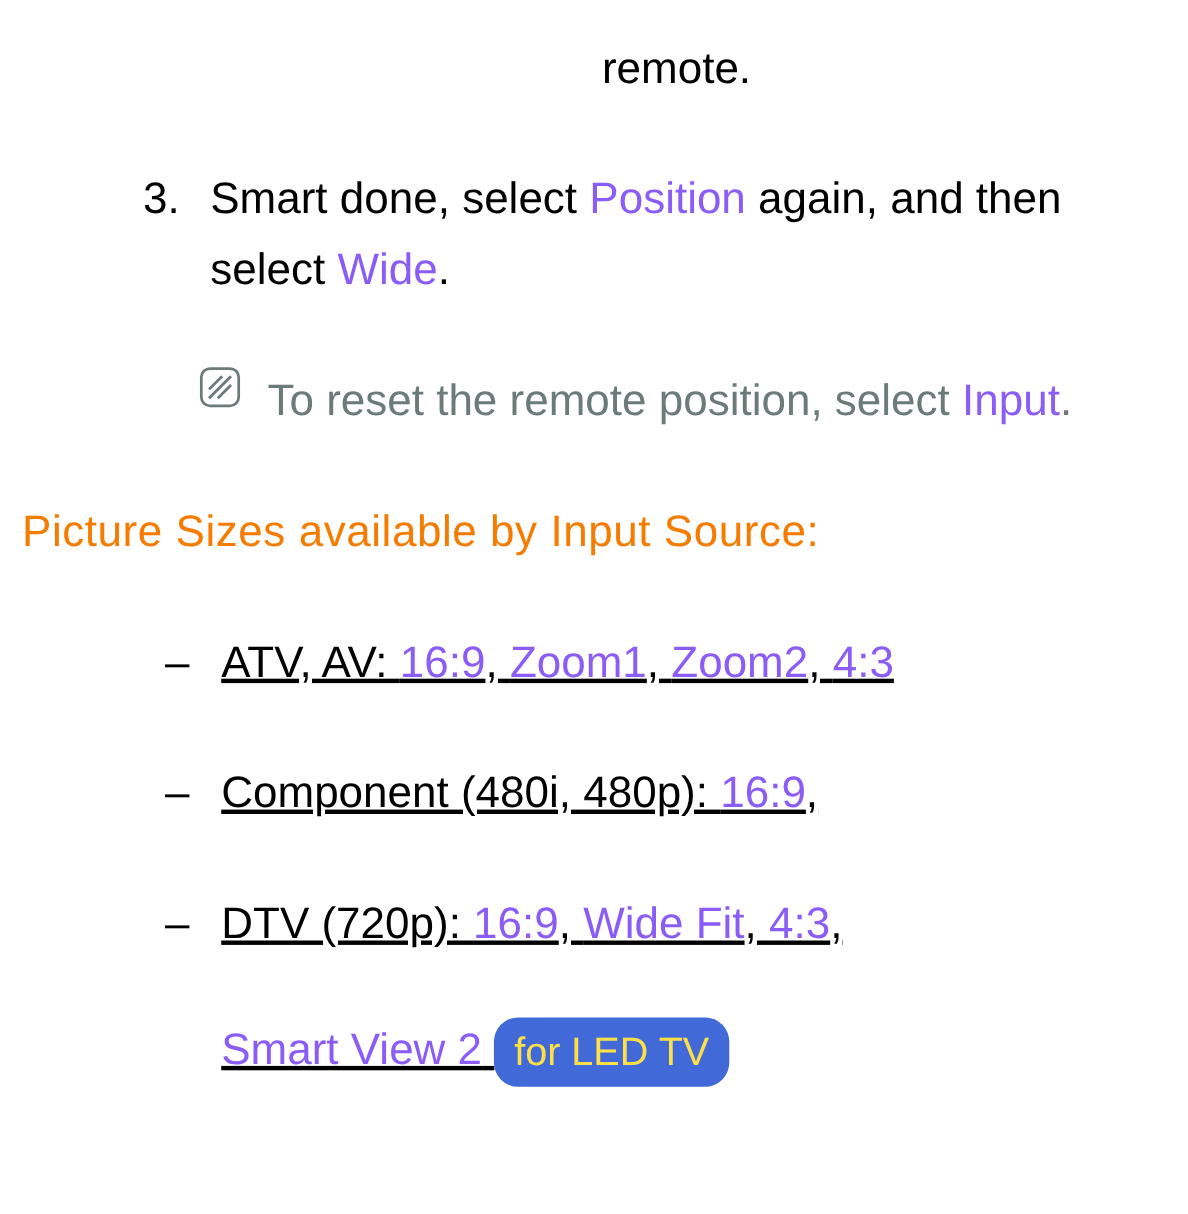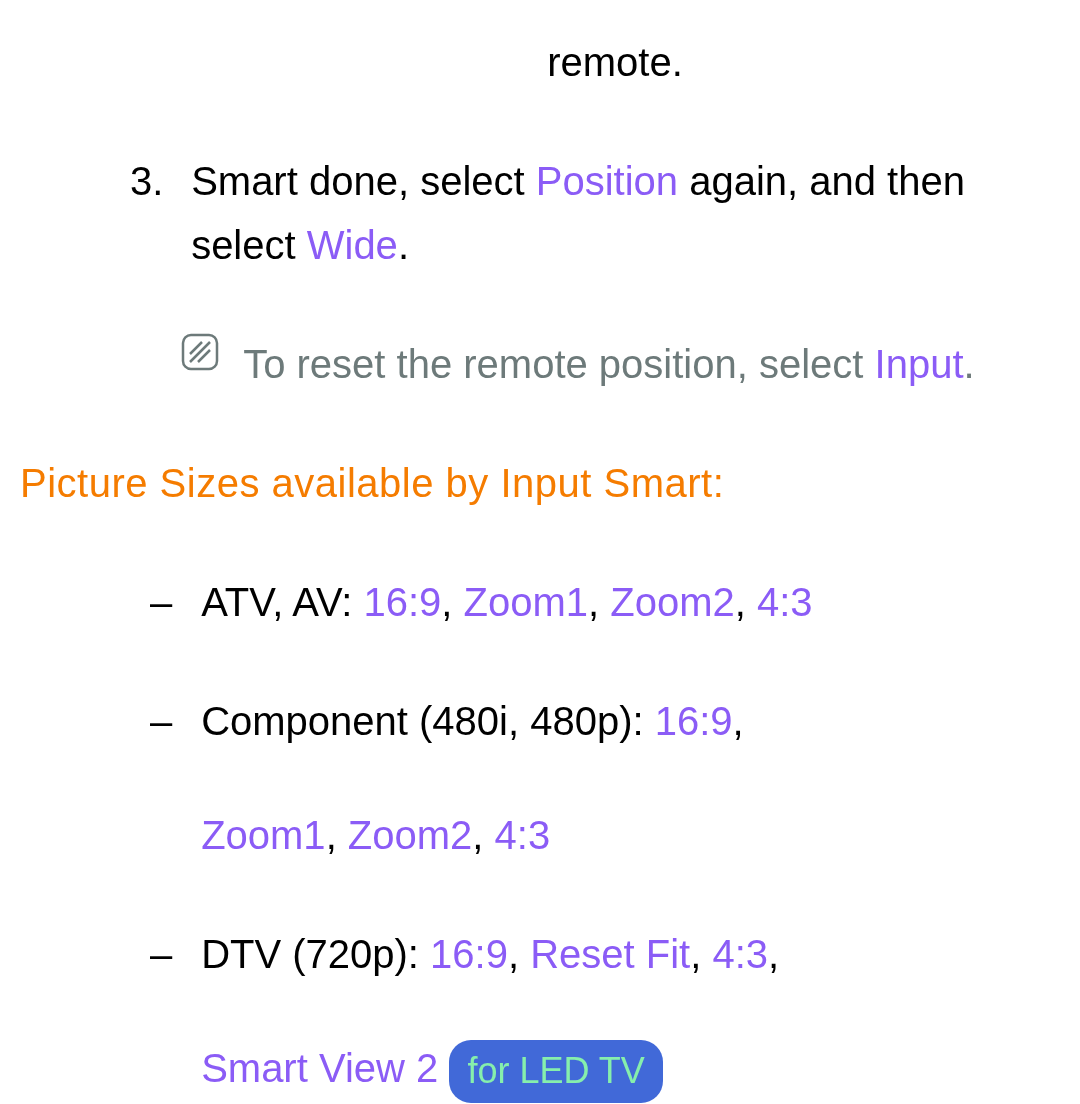--- a/index.html
+++ b/index.html
@@ -11,21 +11,21 @@
       padding: 30px 30px 30px 20px;
       font-size: 40px;
       line-height: 1.6;
     }
     .cyan { color: #8b5cf6; }
     .orange { color: #f57c00; }
     .gray { color: #6d7a7a; }
     .black { color: #000000; }
     .badge {
       background: #4169d8;
-      color: #86efac;
+      color: #fde047;
       border-radius: 22px;
       padding: 2px 18px 4px 18px;
       font-size: 36px;
       display: inline-block;
       vertical-align: middle;
     }
     .remote-line {
       margin-left: 160px;
       margin-bottom: 55px;
       text-align: center;
@@ -70,20 +70,21 @@
     }
     .dash {
       display: inline-block;
       width: 40px;
       vertical-align: top;
     }
     .li-body {
       display: inline-block;
       width: 830px;
       vertical-align: top;
+      text-decoration: underline;
     }
     .li-body .line2 { margin-top: 50px; }
     svg { display: block; }
   </style>
 </head>
 <body>
 
 <div class="remote-line black">
   <span>remote.</span>
 </div>
@@ -103,41 +104,38 @@
       <line x1="10" y1="22" x2="22" y2="10" stroke="#6d7a7a" stroke-width="2.5"></line>
       <line x1="18" y1="30" x2="30" y2="18" stroke="#6d7a7a" stroke-width="2.5"></line>
     </svg>
   </span>
   <span class="note-body gray">
     <span>To reset the remote position, select </span><span class="cyan">Input</span><span>.</span>
   </span>
 </div>
 
 <div class="section-title orange">
-  <span>Picture Sizes available by Input Smart:</span>
+  <span>Picture Sizes available by Input Source:</span>
 </div>
 
 <div class="list-item black">
   <span class="dash">–</span>
   <span class="li-body">
     <span>ATV, AV: </span><span class="cyan">16:9</span><span>, </span><span class="cyan">Zoom1</span><span>, </span><span class="cyan">Zoom2</span><span>, </span><span class="cyan">4:3</span>
   </span>
 </div>
 
 <div class="list-item black">
   <span class="dash">–</span>
   <span class="li-body">
     <span>Component (480i, 480p): </span><span class="cyan">16:9</span><span class="black">, </span>
-    <div class="line2">
-      <span class="cyan">Zoom1</span><span class="black">, </span><span class="cyan">Zoom2</span><span class="black">, </span><span class="cyan">4:3</span>
-    </div>
   </span>
 </div>
 
 <div class="list-item black">
   <span class="dash">–</span>
   <span class="li-body">
-    <span>DTV (720p): </span><span class="cyan">16:9</span><span class="black">, </span><span class="cyan">Reset Fit</span><span class="black">, </span><span class="cyan">4:3</span><span class="black">, </span>
+    <span>DTV (720p): </span><span class="cyan">16:9</span><span class="black">, </span><span class="cyan">Wide Fit</span><span class="black">, </span><span class="cyan">4:3</span><span class="black">, </span>
     <div class="line2">
       <span class="cyan">Smart View 2</span><span> </span><span class="badge">for LED TV</span>
     </div>
   </span>
 </div>
 
 </body></html>

